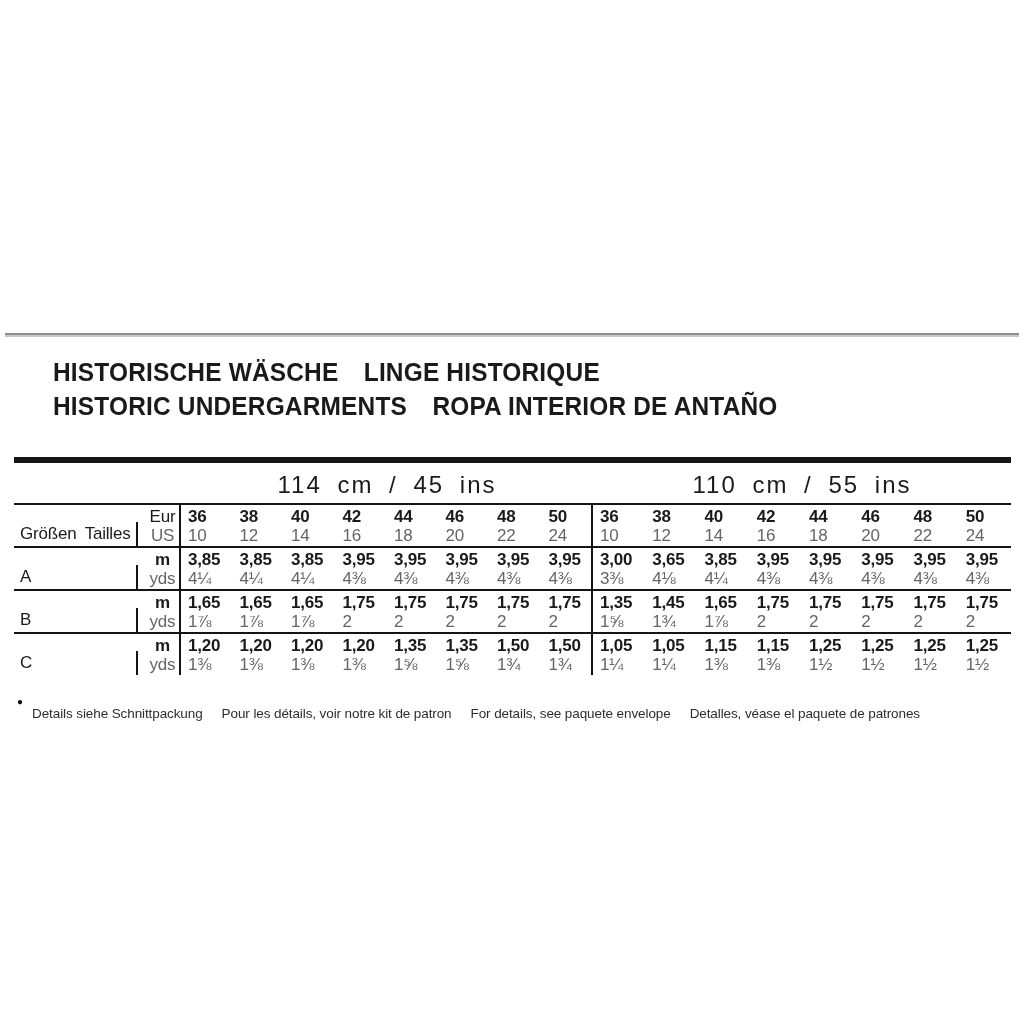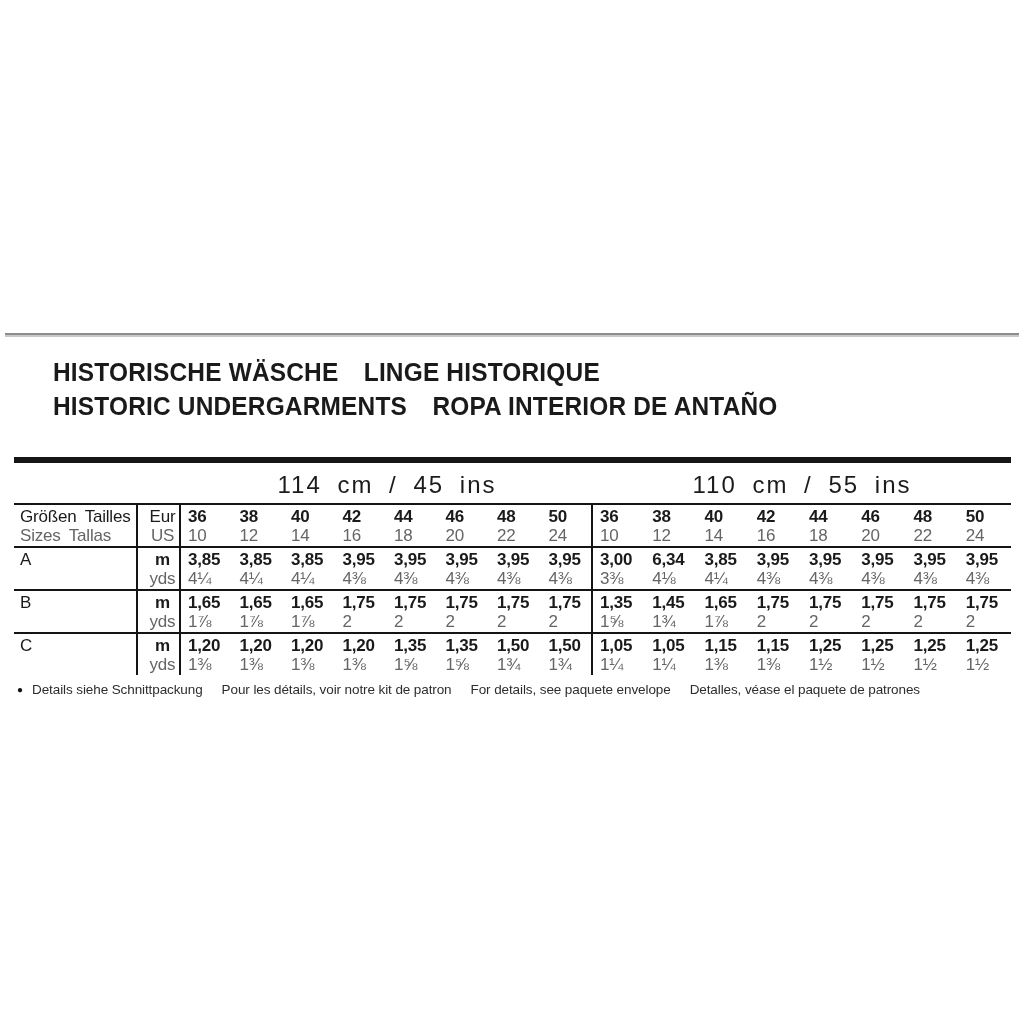--- a/index.html
+++ b/index.html
@@ -28,30 +28,30 @@
   }
   .trow{
     display:grid;grid-template-columns:124px 43px repeat(8,51.5px) repeat(8,52.25px);
     border-top:2px solid #141414;height:43px;box-sizing:border-box;
   }
   .cell{padding:2px 0 0 7px;box-sizing:border-box;overflow:hidden;white-space:nowrap;}
   .line{display:block;font-size:17px;line-height:19px;letter-spacing:-0.2px;}
   .line.t{color:#1a1a1a;font-weight:400;}
   .line.t.bold{font-weight:700;}
   .line.b{color:#656565;font-weight:400;}
-  .c-label{padding-left:6px;border-right:2px solid #141414;}
+  .c-label{padding-left:6px;border-right:2px solid #141414;margin-top:17px;}
   .c-unit{padding-left:8px;border-right:2px solid #141414;text-align:center;}
   .sec-end{border-right:2px solid #141414;}
   .corner .line{word-spacing:4px;}
   .footer{
     position:absolute;left:17px;top:682px;display:flex;align-items:center;
     white-space:nowrap;font-size:13.5px;color:#2d2d2d;
   }
   .footer .bullet{font-size:10px;margin-right:9px;color:#111;}
-  .footer .note{margin-right:19px;letter-spacing:-0.1px;}
+  .footer .note{margin-right:19px;letter-spacing:-0.1px;margin-top:24px;}
 </style>
 </head>
 <body>
 
 <div class="top-divider"></div>
 
 <div class="title">
   <div class="title-line">
     <span>HISTORISCHE WÄSCHE</span>
     <span>LINGE HISTORIQUE</span>
@@ -187,21 +187,21 @@
         </div>
         <div class="cell c-val sec-end">
           <span class="line t bold">3,95</span>
           <span class="line b">4⅜</span>
         </div>
         <div class="cell c-val">
           <span class="line t bold">3,00</span>
           <span class="line b">3⅜</span>
         </div>
         <div class="cell c-val">
-          <span class="line t bold">6,34</span>
+          <span class="line t bold">3,65</span>
           <span class="line b">4⅛</span>
         </div>
         <div class="cell c-val">
           <span class="line t bold">3,85</span>
           <span class="line b">4¼</span>
         </div>
         <div class="cell c-val">
           <span class="line t bold">3,95</span>
           <span class="line b">4⅜</span>
         </div>

